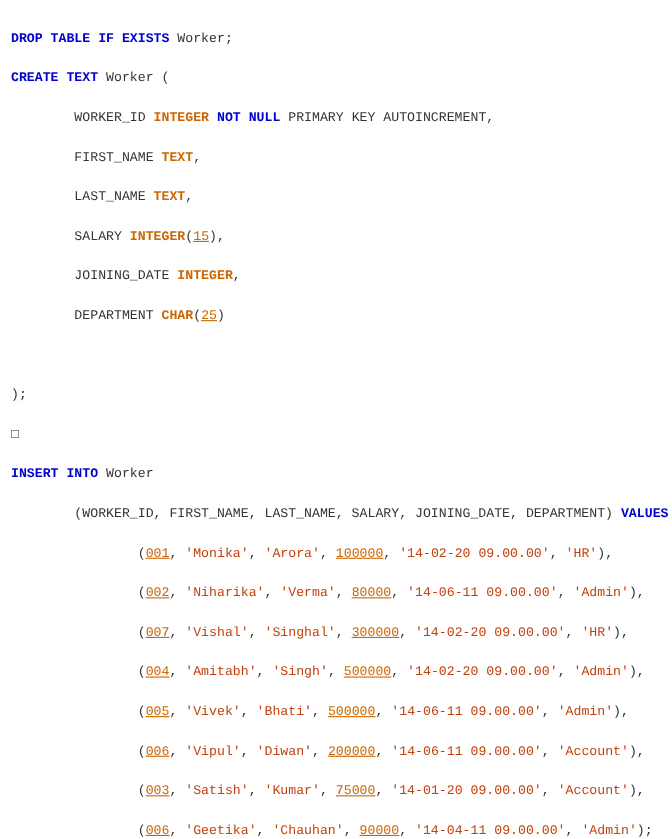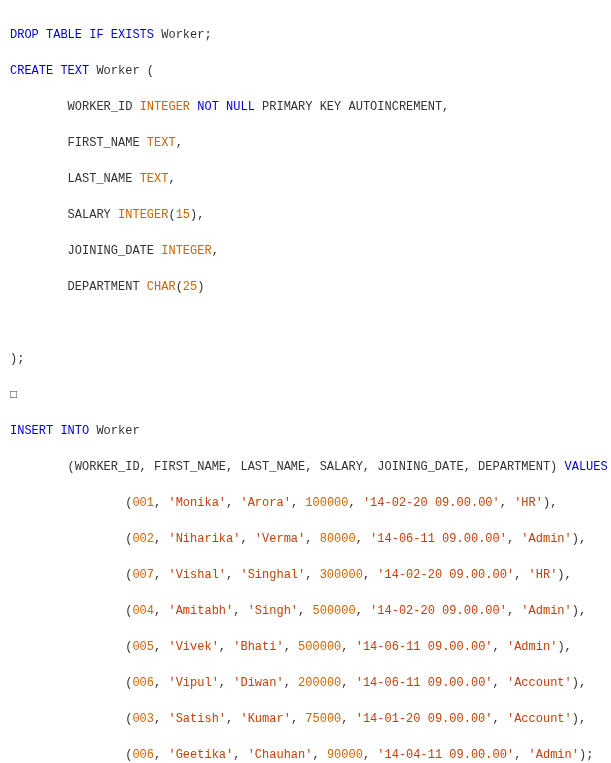--- a/index.html
+++ b/index.html
@@ -14,24 +14,24 @@
       line-height: 1.5;
       color: #333;
       width: 611px;
       min-height: 763px;
       overflow-x: auto;
       padding: 8px 10px;
     }
     .code-block {
       white-space: pre;
     }
-    .kw-blue { color: #0000cc; font-weight: normal; }
-    .kw-orange { color: #cc6600; font-weight: normal; }
+    .kw-blue { color: #0000cc; font-weight: bold; }
+    .kw-orange { color: #cc6600; font-weight: bold; }
     .str-orange { color: #c2410c; }
-    .num-orange { color: #cc6600; }
+    .num-orange { color: #cc6600; text-decoration: underline; }
     span { display: inline; }
   </style>
 </head>
 <body>
 
 <div class="code-block">
 <span class="kw-blue">DROP TABLE IF EXISTS</span> Worker;<br>
 <span class="kw-blue">CREATE TEXT</span> Worker (<br>
 <span>        WORKER_ID </span><span class="kw-orange">INTEGER</span><span class="kw-blue"> NOT NULL</span><span> PRIMARY KEY AUTOINCREMENT,</span><br>
 <span>        FIRST_NAME </span><span class="kw-orange">TEXT</span><span>,</span><br>

